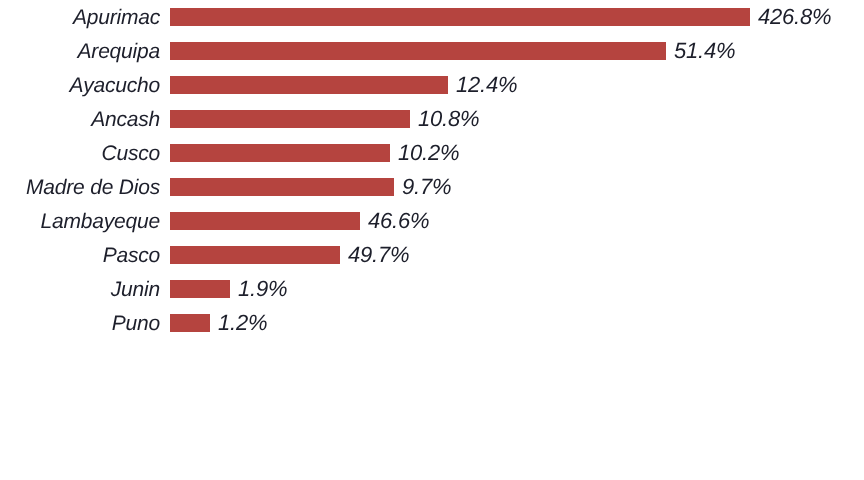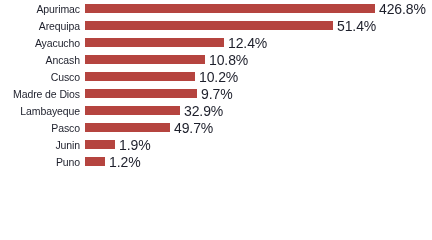--- a/index.html
+++ b/index.html
@@ -27,20 +27,21 @@
     display: flex;
     flex-direction: column;
     justify-content: flex-start;
   }
   .row {
     display: flex;
     align-items: center;
     height: 17px;
     box-sizing: border-box;
     width: 100%;
+    font-style: italic;
   }
   .cat-label {
     width: 85px;
     flex: 0 0 85px;
     text-align: right;
     padding-right: 5px;
     box-sizing: border-box;
     font-size: 10.5px;
     line-height: 12px;
     color: #1d1f2b;
@@ -60,21 +61,21 @@
     height: 9px;
     background: #b5443f;
     background-image: linear-gradient(to bottom,
         #c25a52 0%,
         #b5443f 35%,
         #ab3b37 70%,
         #bf5a50 100%);
     flex: 0 0 auto;
   }
   .val-label {
-    font-size: 14px;
+    font-size: 11px;
     line-height: 12px;
     color: #1d1f2b;
     white-space: nowrap;
     padding-left: 4px;
     letter-spacing: -0.1px;
     flex: 0 0 auto;
   }
   .axis-line {
     position: absolute;
     left: 87px;
@@ -129,21 +130,21 @@
         <div class="cat-label">Madre de Dios</div>
         <div class="bar-area">
           <div class="bar" style="width: 112px; background: rgb(181, 68, 63);"></div>
           <div class="val-label">9.7%</div>
         </div>
       </div>
       <div class="row">
         <div class="cat-label">Lambayeque</div>
         <div class="bar-area">
           <div class="bar" style="width: 95px; background: rgb(181, 68, 63);"></div>
-          <div class="val-label">32.9%</div>
+          <div class="val-label">46.6%</div>
         </div>
       </div>
       <div class="row">
         <div class="cat-label">Pasco</div>
         <div class="bar-area">
           <div class="bar" style="width: 85px; background: rgb(181, 68, 63);"></div>
           <div class="val-label">49.7%</div>
         </div>
       </div>
       <div class="row">

